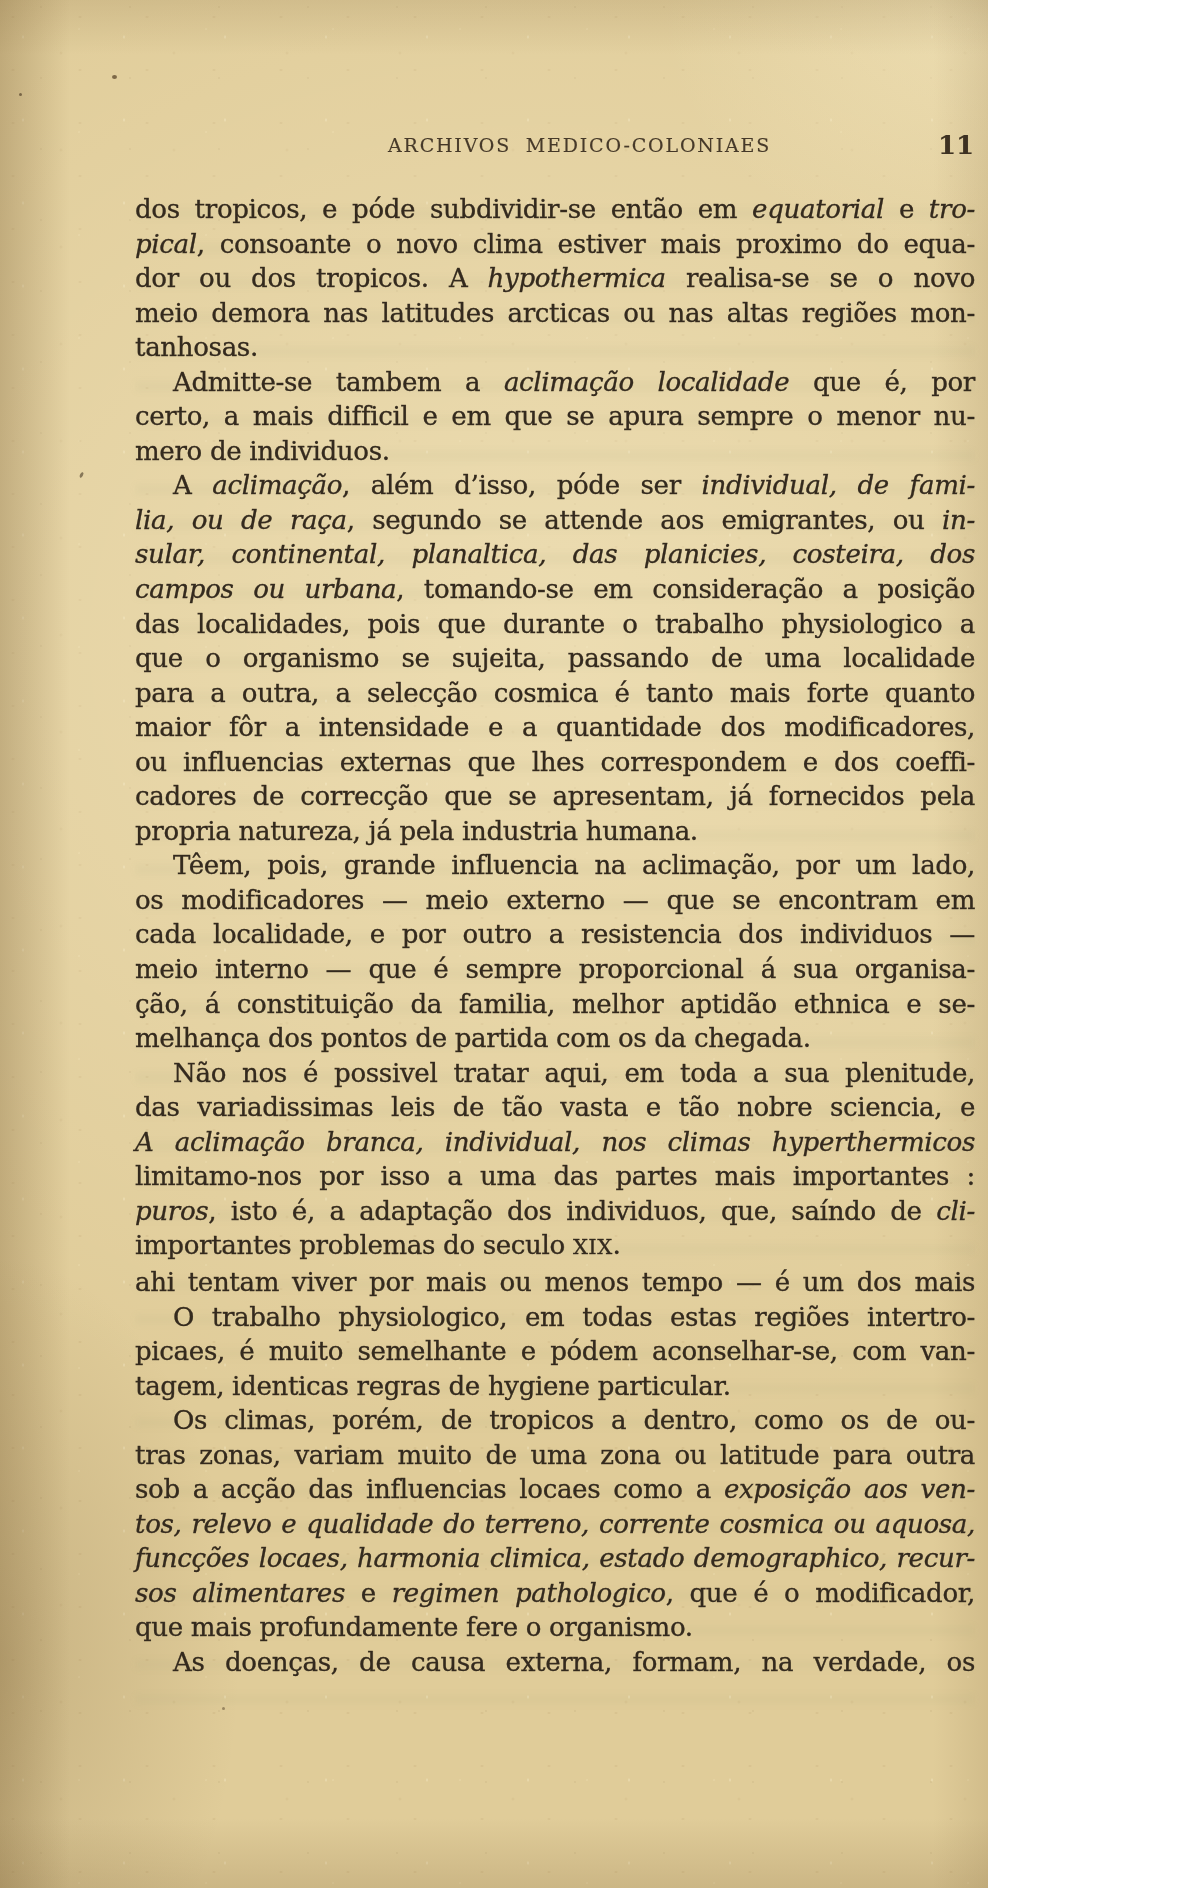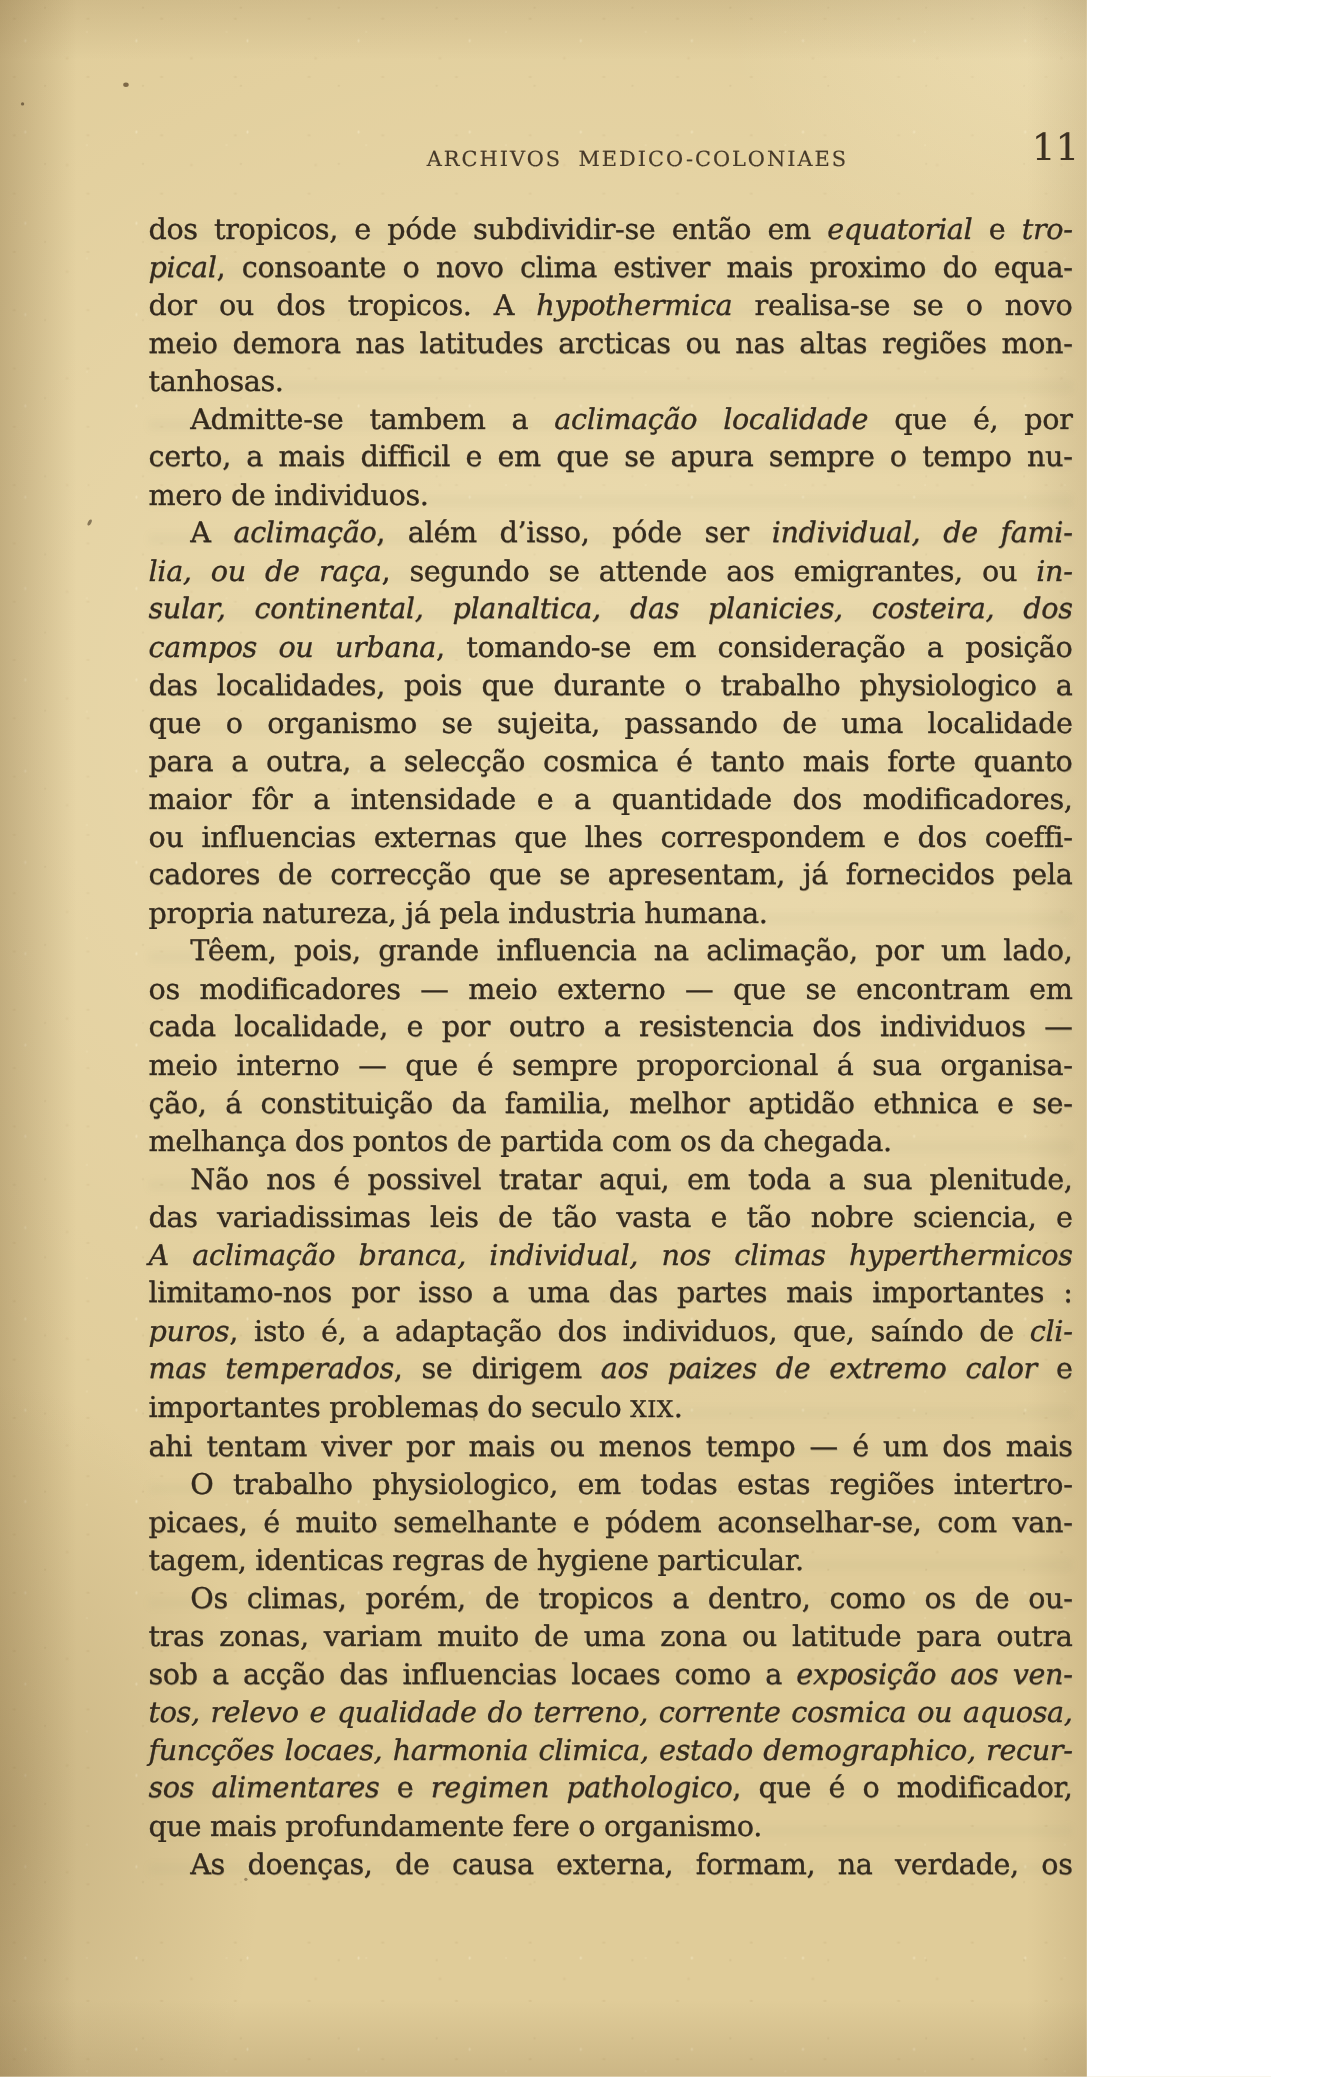--- a/index.html
+++ b/index.html
@@ -53,23 +53,23 @@
     letter-spacing: 1.8px;
     word-spacing: 7px;
     color: #473a2a;
     -webkit-text-stroke: 0.2px rgba(60,48,32,0.7);
     white-space: nowrap;
   }
 
   .page-number {
     position: absolute;
     left: 938px;
-    top: 114px;
-    font-size: 34px;
-    font-weight: normal;
+    top: 130px;
+    font-size: 26px;
+    font-weight: bold;
     color: #3d3122;
     -webkit-text-stroke: 0.2px rgba(60,48,32,0.6);
   }
 
   .text-block {
     position: absolute;
     left: 135px;
     top: 192px;
     width: 840px;
     font-size: 26px;
@@ -106,21 +106,21 @@
 
   <div class="page-number">11</div>
 
   <div class="text-block">
       <div class="line"><span>dos tropicos, e póde subdividir-se então em </span><span class="i">equatorial</span><span> e </span><span class="i">tro-</span></div>
       <div class="line"><span class="i">pical</span><span>, consoante o novo clima estiver mais proximo do equa-</span></div>
       <div class="line"><span>dor ou dos tropicos. A </span><span class="i">hypothermica</span><span> realisa-se se o novo</span></div>
       <div class="line"><span>meio demora nas latitudes arcticas ou nas altas regiões mon-</span></div>
       <div class="line last"><span>tanhosas.</span></div>
       <div class="line indent"><span>Admitte-se tambem a </span><span class="i">aclimação localidade</span><span> que é, por</span></div>
-      <div class="line"><span>certo, a mais difficil e em que se apura sempre o tempo nu-</span></div>
+      <div class="line"><span>certo, a mais difficil e em que se apura sempre o menor nu-</span></div>
       <div class="line last"><span>mero de individuos.</span></div>
       <div class="line indent"><span>A </span><span class="i">aclimação</span><span>, além d’isso, póde ser </span><span class="i">individual, de fami-</span></div>
       <div class="line"><span class="i">lia, ou de raça</span><span>, segundo se attende aos emigrantes, ou </span><span class="i">in-</span></div>
       <div class="line"><span class="i">sular, continental, planaltica, das planicies, costeira, dos</span></div>
       <div class="line"><span class="i">campos ou urbana</span><span>, tomando-se em consideração a posição</span></div>
       <div class="line"><span>das localidades, pois que durante o trabalho physiologico a</span></div>
       <div class="line"><span>que o organismo se sujeita, passando de uma localidade</span></div>
       <div class="line"><span>para a outra, a selecção cosmica é tanto mais forte quanto</span></div>
       <div class="line"><span>maior fôr a intensidade e a quantidade dos modificadores,</span></div>
       <div class="line"><span>ou influencias externas que lhes correspondem e dos coeffi-</span></div>
@@ -130,21 +130,20 @@
       <div class="line"><span>os modificadores — meio externo — que se encontram em</span></div>
       <div class="line"><span>cada localidade, e por outro a resistencia dos individuos —</span></div>
       <div class="line"><span>meio interno — que é sempre proporcional á sua organisa-</span></div>
       <div class="line"><span>ção, á constituição da familia, melhor aptidão ethnica e se-</span></div>
       <div class="line last"><span>melhança dos pontos de partida com os da chegada.</span></div>
       <div class="line indent"><span>Não nos é possivel tratar aqui, em toda a sua plenitude,</span></div>
       <div class="line"><span>das variadissimas leis de tão vasta e tão nobre sciencia, e</span></div>
       <div class="line"><span class="i">A aclimação branca, individual, nos climas hyperthermicos</span></div>
       <div class="line"><span>limitamo-nos por isso a uma das partes mais importantes :</span></div>
       <div class="line"><span class="i">puros</span><span>, isto é, a adaptação dos individuos, que, saíndo de </span><span class="i">cli-</span></div>
-      <div class="line"><span class="i">mas temperados</span><span>, se dirigem </span><span class="i">aos paizes de extremo calor</span><span> e</span></div>
       <div class="line last"><span>importantes problemas do seculo </span><span class="sc">XIX</span><span>.</span></div>
       <div class="line"><span>ahi tentam viver por mais ou menos tempo — é um dos mais</span></div>
       <div class="line indent"><span>O trabalho physiologico, em todas estas regiões intertro-</span></div>
       <div class="line"><span>picaes, é muito semelhante e pódem aconselhar-se, com van-</span></div>
       <div class="line last"><span>tagem, identicas regras de hygiene particular.</span></div>
       <div class="line indent"><span>Os climas, porém, de tropicos a dentro, como os de ou-</span></div>
       <div class="line"><span>tras zonas, variam muito de uma zona ou latitude para outra</span></div>
       <div class="line"><span>sob a acção das influencias locaes como a </span><span class="i">exposição aos ven-</span></div>
       <div class="line"><span class="i">tos, relevo e qualidade do terreno, corrente cosmica ou aquosa,</span></div>
       <div class="line"><span class="i">funcções locaes, harmonia climica, estado demographico, recur-</span></div>

